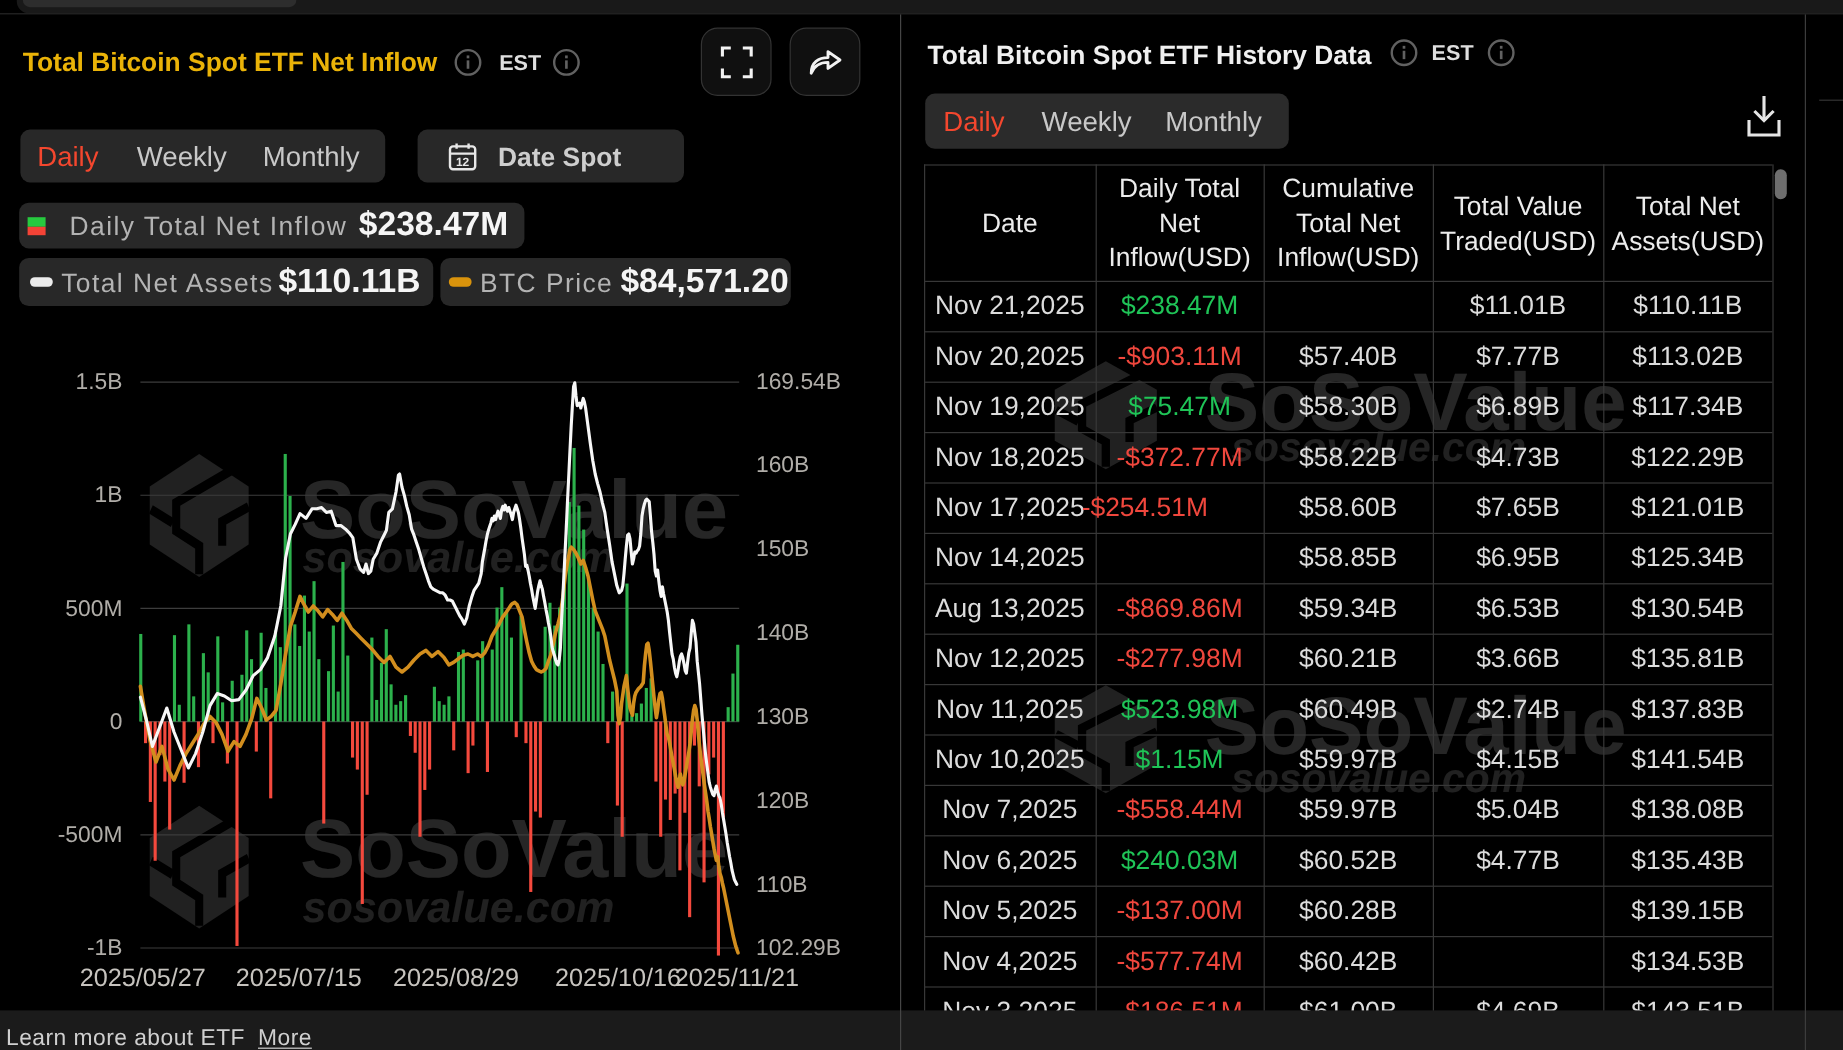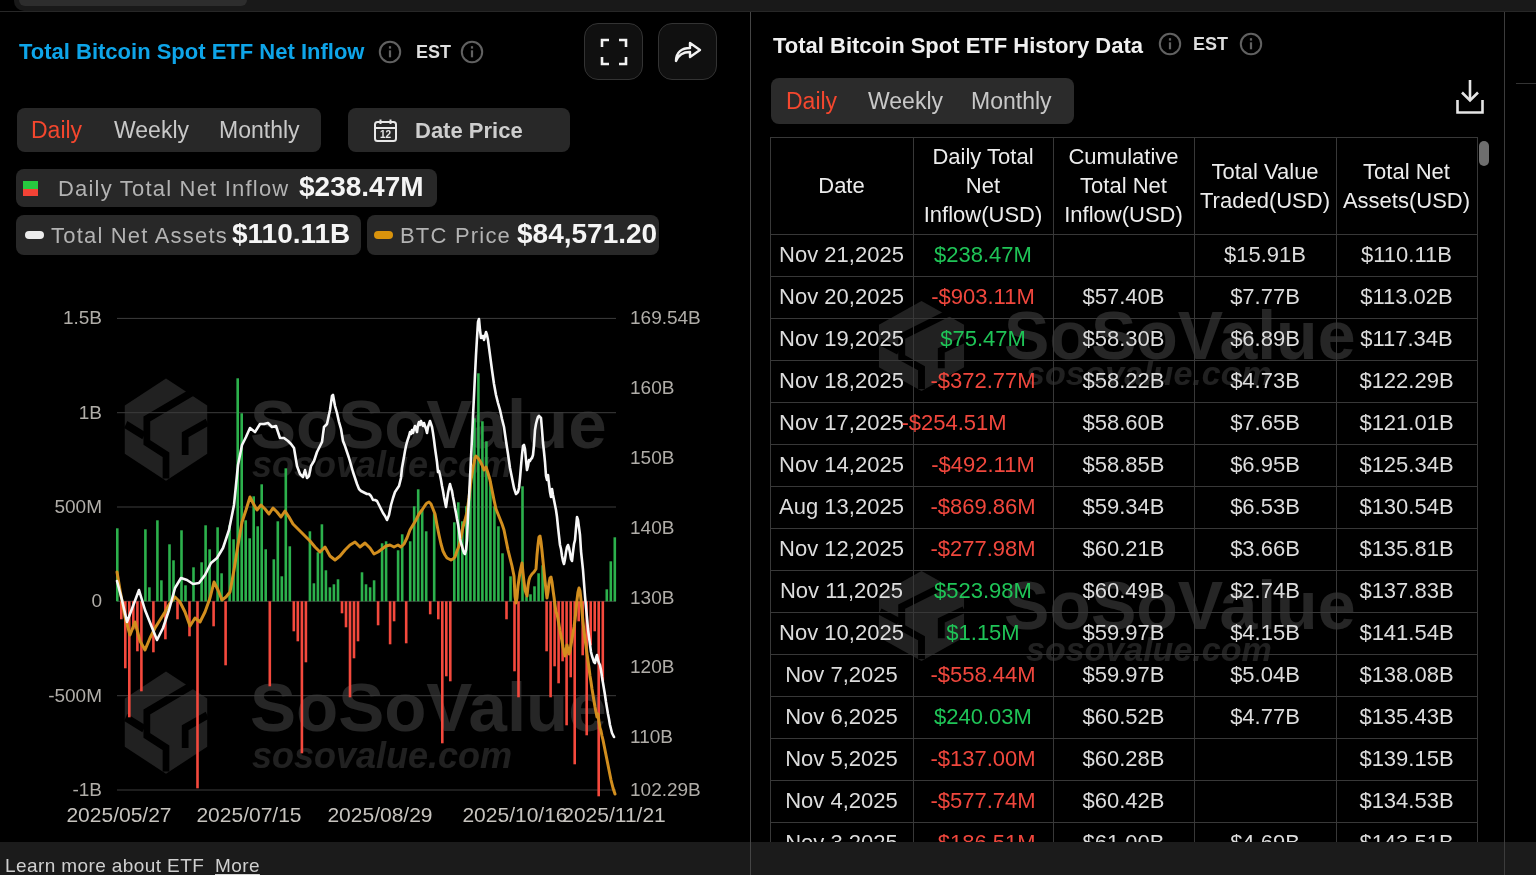--- a/index.html
+++ b/index.html
@@ -53,21 +53,21 @@
 <path d="M48 3 L91 27 V70 L48 94 L5 70 V27 Z" fill="rgba(255,255,255,0.13)"></path>
 <g stroke="#000" stroke-width="7" fill="none">
 <path d="M78 14 L28 39 L28 60 L48 71 L48 92"></path>
 <path d="M91 42 L68 53 L68 71"></path>
 <path d="M6 44 L25 54"></path>
 </g>
     </svg>
     <div style="position:absolute;left:1004px;top:566px;font:700 68px 'Liberation Sans',sans-serif;color:rgba(255,255,255,0.15);letter-spacing:0px;white-space:nowrap">SoSoValue</div>
     <div style="position:absolute;left:1026px;top:630px;font:italic 700 34px 'Liberation Sans',sans-serif;color:rgba(255,255,255,0.13);letter-spacing:0px;white-space:nowrap">sosovalue.com</div>
 
-<div class="abs" style="left:19px;top:39px;font-size:22px;font-weight:bold;color:#0ea5e9">Total Bitcoin Spot ETF Net Inflow</div>
+<div class="abs" style="left:19px;top:39px;font-size:22px;font-weight:bold;color:#eab308">Total Bitcoin Spot ETF Net Inflow</div>
 <div class="abs" style="left:378px;top:40px"><svg width="24" height="24" viewBox="0 0 24 24">
         <circle cx="12" cy="12" r="10.2" fill="none" stroke="#616161" stroke-width="2"></circle>
         <rect x="10.9" y="10.3" width="2.2" height="7" fill="#616161"></rect>
         <rect x="10.9" y="6.2" width="2.2" height="2.4" fill="#616161"></rect>
       </svg></div>
 <div class="abs" style="left:416px;top:42px;font-size:18px;font-weight:bold;color:#dedede">EST</div>
 <div class="abs" style="left:460px;top:40px"><svg width="24" height="24" viewBox="0 0 24 24">
         <circle cx="12" cy="12" r="10.2" fill="none" stroke="#616161" stroke-width="2"></circle>
         <rect x="10.9" y="10.3" width="2.2" height="7" fill="#616161"></rect>
         <rect x="10.9" y="6.2" width="2.2" height="2.4" fill="#616161"></rect>
@@ -92,21 +92,21 @@
 <div class="abs tabtxt2" style="left:114px;top:117px">Weekly</div>
 <div class="abs tabtxt2" style="left:219px;top:117px">Monthly</div>
 <div class="chipbg" style="left:348px;top:108px;width:222px;height:44px"></div>
 <div class="abs" style="left:372px;top:117px"><svg width="27" height="27" viewBox="0 0 27 27" fill="none" stroke="#e8e8e8" stroke-width="2">
         <rect x="3" y="5" width="21" height="19" rx="2.5"></rect>
         <path d="M3 11 H24"></path>
         <path d="M8.5 2.5 V7"></path>
         <path d="M18.5 2.5 V7"></path>
         <text x="13.5" y="21" text-anchor="middle" style="font:bold 10px 'Liberation Sans',sans-serif" fill="#e8e8e8" stroke="none">12</text>
       </svg></div>
-<div class="abs" style="left:415px;top:118px;font-size:22px;font-weight:bold;color:#cecece">Date Price</div>
+<div class="abs" style="left:415px;top:118px;font-size:22px;font-weight:bold;color:#cecece">Date Spot</div>
 
 <div class="chipbg" style="left:16px;top:169px;width:421px;height:38px"></div>
 <div class="abs" style="left:23px;top:181px;width:15px;height:15px">
   <div style="width:15px;height:8px;background:#27c93f"></div>
       <div style="width:15px;height:7px;background:#f44336"></div>
 </div>
 <div class="abs" style="left:58px;top:176px;font-size:22px;letter-spacing:1.2px;color:#b3b3b3">Daily Total Net Inflow</div>
 <div class="abs" style="left:299px;top:171px;font-size:28px;font-weight:bold;color:#f5f5f5">$238.47M</div>
 
 <div class="chipbg" style="left:16px;top:215px;width:345px;height:40px"></div>
@@ -318,21 +318,21 @@
       <span>Cumulative<br>Total Net<br>Inflow(USD)</span>
     </div>
     <div class="th" style="left:1194px;top:137px;width:142px;height:97px">
       <span>Total Value<br>Traded(USD)</span>
     </div>
     <div class="th" style="left:1336px;top:137px;width:141px;height:97px">
       <span>Total Net<br>Assets(USD)</span>
     </div>
 <div class="td wht" style="left:770px;top:234px;width:143px">Nov 21,2025</div>
     <div class="td grn" style="left:913px;top:234px;width:140px">$238.47M</div>
-    <div class="td wht" style="left:1194px;top:234px;width:142px">$15.91B</div>
+    <div class="td wht" style="left:1194px;top:234px;width:142px">$11.01B</div>
     <div class="td wht" style="left:1336px;top:234px;width:141px">$110.11B</div>
     <div class="hline" style="left:770px;top:276px;width:707px"></div>
     <div class="td wht" style="left:770px;top:276px;width:143px">Nov 20,2025</div>
     <div class="td red" style="left:913px;top:276px;width:140px">-$903.11M</div>
     <div class="td wht" style="left:1053px;top:276px;width:141px">$57.40B</div>
     <div class="td wht" style="left:1194px;top:276px;width:142px">$7.77B</div>
     <div class="td wht" style="left:1336px;top:276px;width:141px">$113.02B</div>
     <div class="hline" style="left:770px;top:318px;width:707px"></div>
     <div class="td wht" style="left:770px;top:318px;width:143px">Nov 19,2025</div>
     <div class="td grn" style="left:913px;top:318px;width:140px">$75.47M</div>
@@ -346,21 +346,20 @@
     <div class="td wht" style="left:1194px;top:360px;width:142px">$4.73B</div>
     <div class="td wht" style="left:1336px;top:360px;width:141px">$122.29B</div>
     <div class="hline" style="left:770px;top:402px;width:707px"></div>
     <div class="td wht" style="left:770px;top:402px;width:143px">Nov 17,2025</div>
     <div class="td red" style="left:884px;top:402px;width:140px">-$254.51M</div>
     <div class="td wht" style="left:1053px;top:402px;width:141px">$58.60B</div>
     <div class="td wht" style="left:1194px;top:402px;width:142px">$7.65B</div>
     <div class="td wht" style="left:1336px;top:402px;width:141px">$121.01B</div>
     <div class="hline" style="left:770px;top:444px;width:707px"></div>
     <div class="td wht" style="left:770px;top:444px;width:143px">Nov 14,2025</div>
-    <div class="td red" style="left:913px;top:444px;width:140px">-$492.11M</div>
     <div class="td wht" style="left:1053px;top:444px;width:141px">$58.85B</div>
     <div class="td wht" style="left:1194px;top:444px;width:142px">$6.95B</div>
     <div class="td wht" style="left:1336px;top:444px;width:141px">$125.34B</div>
     <div class="hline" style="left:770px;top:486px;width:707px"></div>
     <div class="td wht" style="left:770px;top:486px;width:143px">Aug 13,2025</div>
     <div class="td red" style="left:913px;top:486px;width:140px">-$869.86M</div>
     <div class="td wht" style="left:1053px;top:486px;width:141px">$59.34B</div>
     <div class="td wht" style="left:1194px;top:486px;width:142px">$6.53B</div>
     <div class="td wht" style="left:1336px;top:486px;width:141px">$130.54B</div>
     <div class="hline" style="left:770px;top:528px;width:707px"></div>

